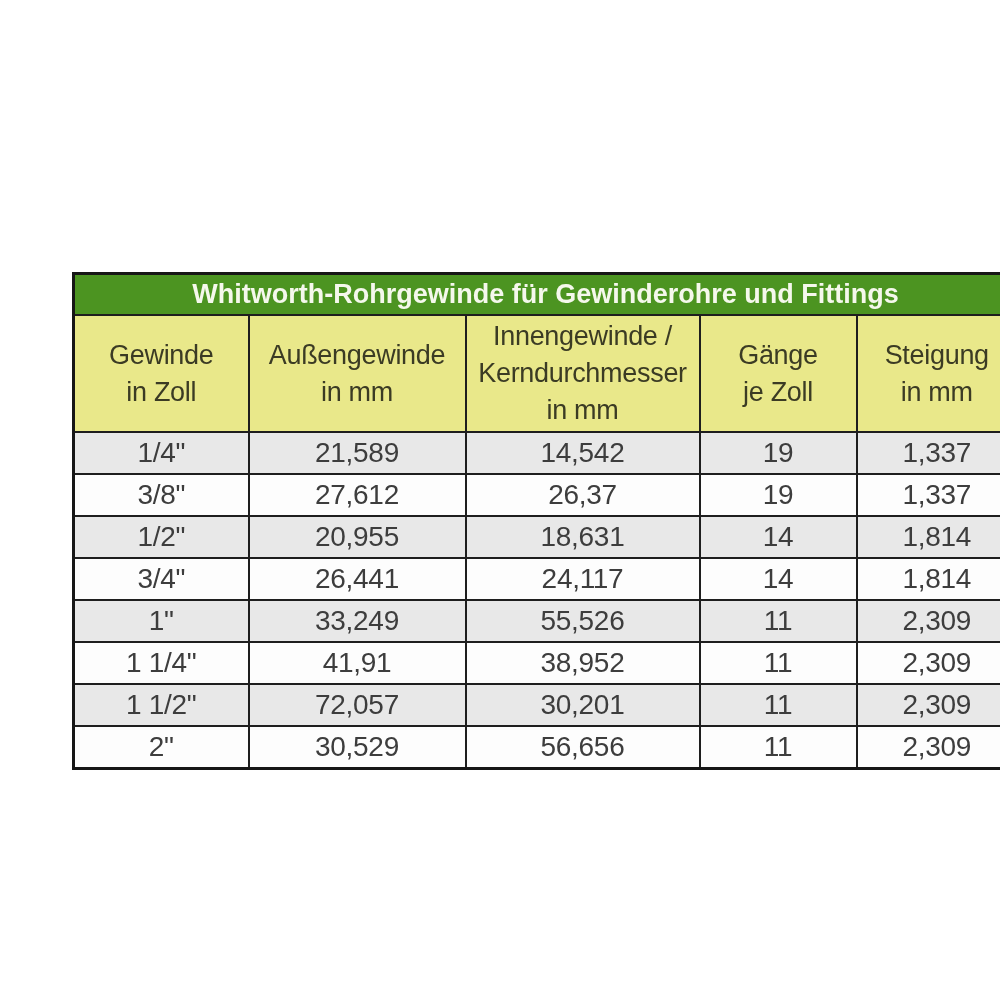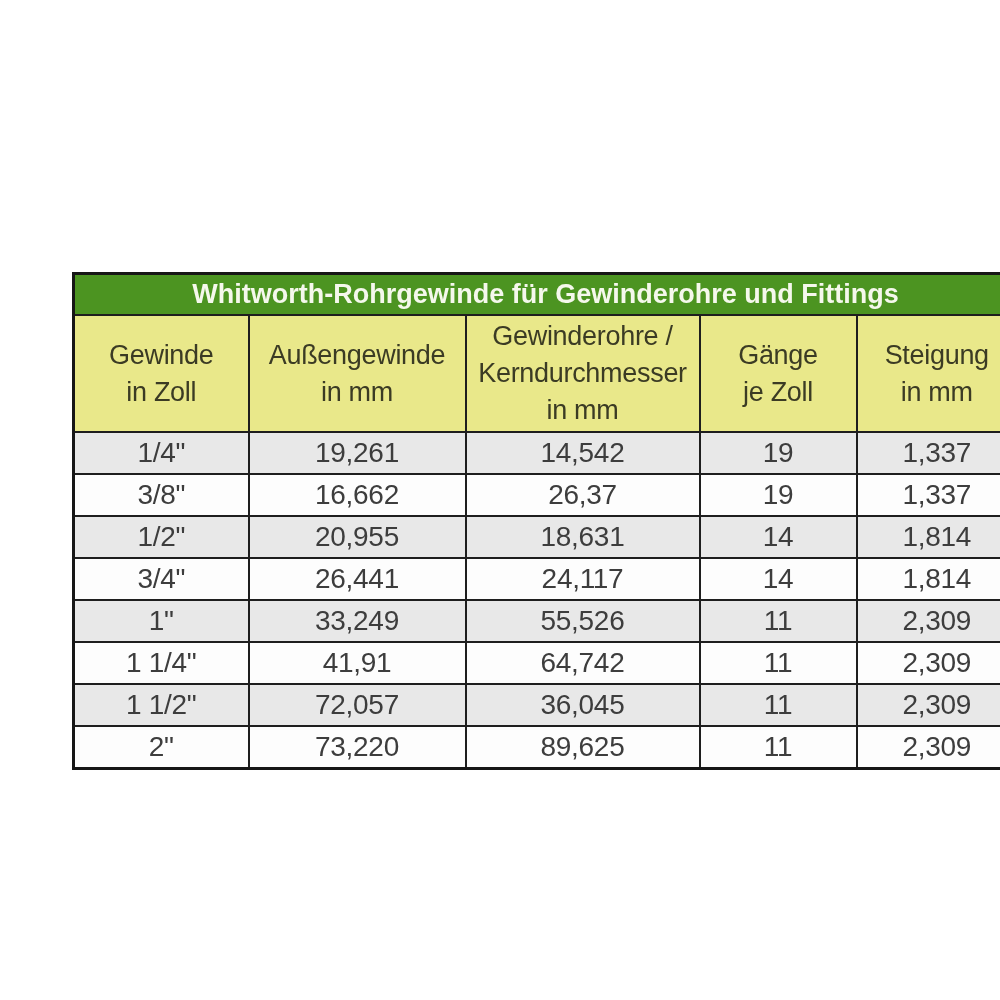--- a/index.html
+++ b/index.html
@@ -77,40 +77,40 @@
     </colgroup>
     <thead>
       <tr>
         <th colspan="5" class="title-cell">Whitworth-Rohrgewinde für Gewinderohre und Fittings</th>
       </tr>
       <tr class="head-row">
         <th>Gewinde
 in Zoll</th>
         <th>Außengewinde
 in mm</th>
-        <th>Gewinderohre /
+        <th>Innengewinde /
 Kerndurchmesser
 in mm</th>
         <th>Gänge
 je Zoll</th>
         <th>Steigung
 in mm</th>
       </tr>
     </thead>
     <tbody>
       <tr class="row-even">
         <td>1/4"</td>
-        <td>19,261</td>
+        <td>21,589</td>
         <td>14,542</td>
         <td>19</td>
         <td>1,337</td>
       </tr>
       <tr class="row-odd">
         <td>3/8"</td>
-        <td>16,662</td>
+        <td>27,612</td>
         <td>26,37</td>
         <td>19</td>
         <td>1,337</td>
       </tr>
       <tr class="row-even">
         <td>1/2"</td>
         <td>20,955</td>
         <td>18,631</td>
         <td>14</td>
         <td>1,814</td>
@@ -125,33 +125,33 @@
       <tr class="row-even">
         <td>1"</td>
         <td>33,249</td>
         <td>55,526</td>
         <td>11</td>
         <td>2,309</td>
       </tr>
       <tr class="row-odd">
         <td>1 1/4"</td>
         <td>41,91</td>
-        <td>64,742</td>
+        <td>38,952</td>
         <td>11</td>
         <td>2,309</td>
       </tr>
       <tr class="row-even">
         <td>1 1/2"</td>
         <td>72,057</td>
-        <td>36,045</td>
+        <td>30,201</td>
         <td>11</td>
         <td>2,309</td>
       </tr>
       <tr class="row-odd">
         <td>2"</td>
-        <td>73,220</td>
-        <td>89,625</td>
+        <td>30,529</td>
+        <td>56,656</td>
         <td>11</td>
         <td>2,309</td>
       </tr>
     </tbody>
   </table>
 </div>
 
 </body></html>

